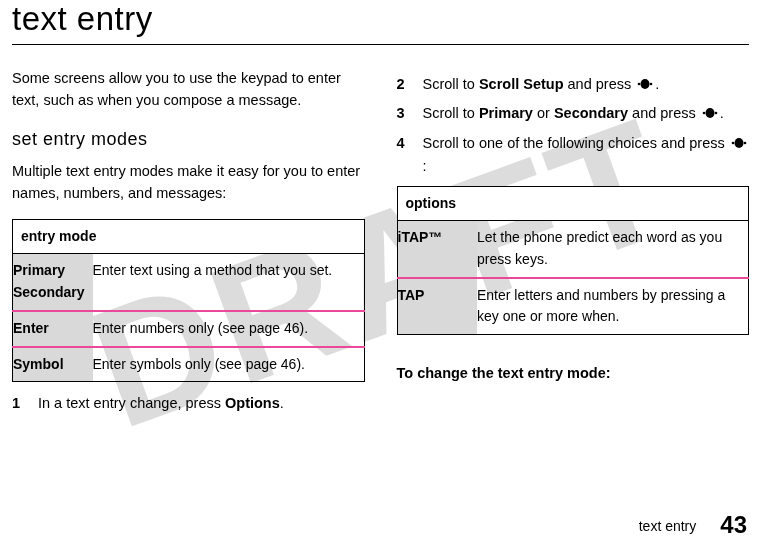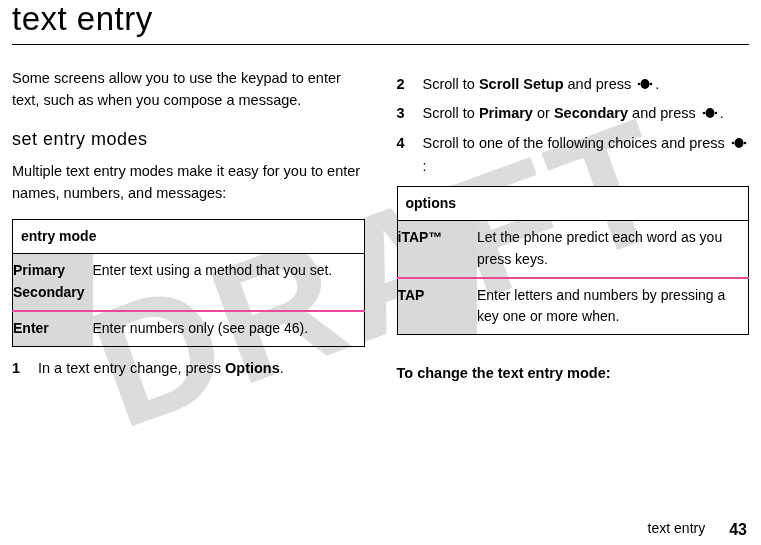--- a/index.html
+++ b/index.html
@@ -105,21 +105,21 @@
   }
   .table tr.bodyrow + tr.bodyrow td { border-top: 2px solid #ec4899; margin-top: 25px; }
   .footer {
     position: absolute;
     bottom: 6px;
     right: 14px;
     font-size: 14px;
     z-index: 1;
   }
   .footer .section { margin-right: 24px; }
-  .footer .pagenum { font-size: 16px; font-weight: 700; vertical-align: -2px; }
+  .footer .pagenum { font-size: 24px; font-weight: 700; vertical-align: -2px; }
   .hash-key {
     display: inline-block;
     border: 1px solid #000;
     border-radius: 3px;
     width: 18px;
     height: 16px;
     font-size: 11px;
     line-height: 14px;
     text-align: center;
     vertical-align: middle;
@@ -151,20 +151,24 @@
             </tr>
         <tr class="bodyrow">
           <td style="white-space:pre-line">Primary
 Secondary</td>
           <td>Enter text using a method that you set.</td>
         </tr>
         <tr class="bodyrow">
           <td>Enter</td>
           <td>Enter numbers only (see page 46).</td>
         </tr>
+        <tr class="bodyrow">
+          <td>Symbol</td>
+          <td>Enter symbols only (see page 46).</td>
+        </tr>
       </tbody>
         </table>
 
 
       <div class="step">
         <div class="step-num">1</div>
         <div class="step-body">
           <span>In a text entry change, press </span><span class="menu">Options</span><span>.</span>
         </div>
       </div>

